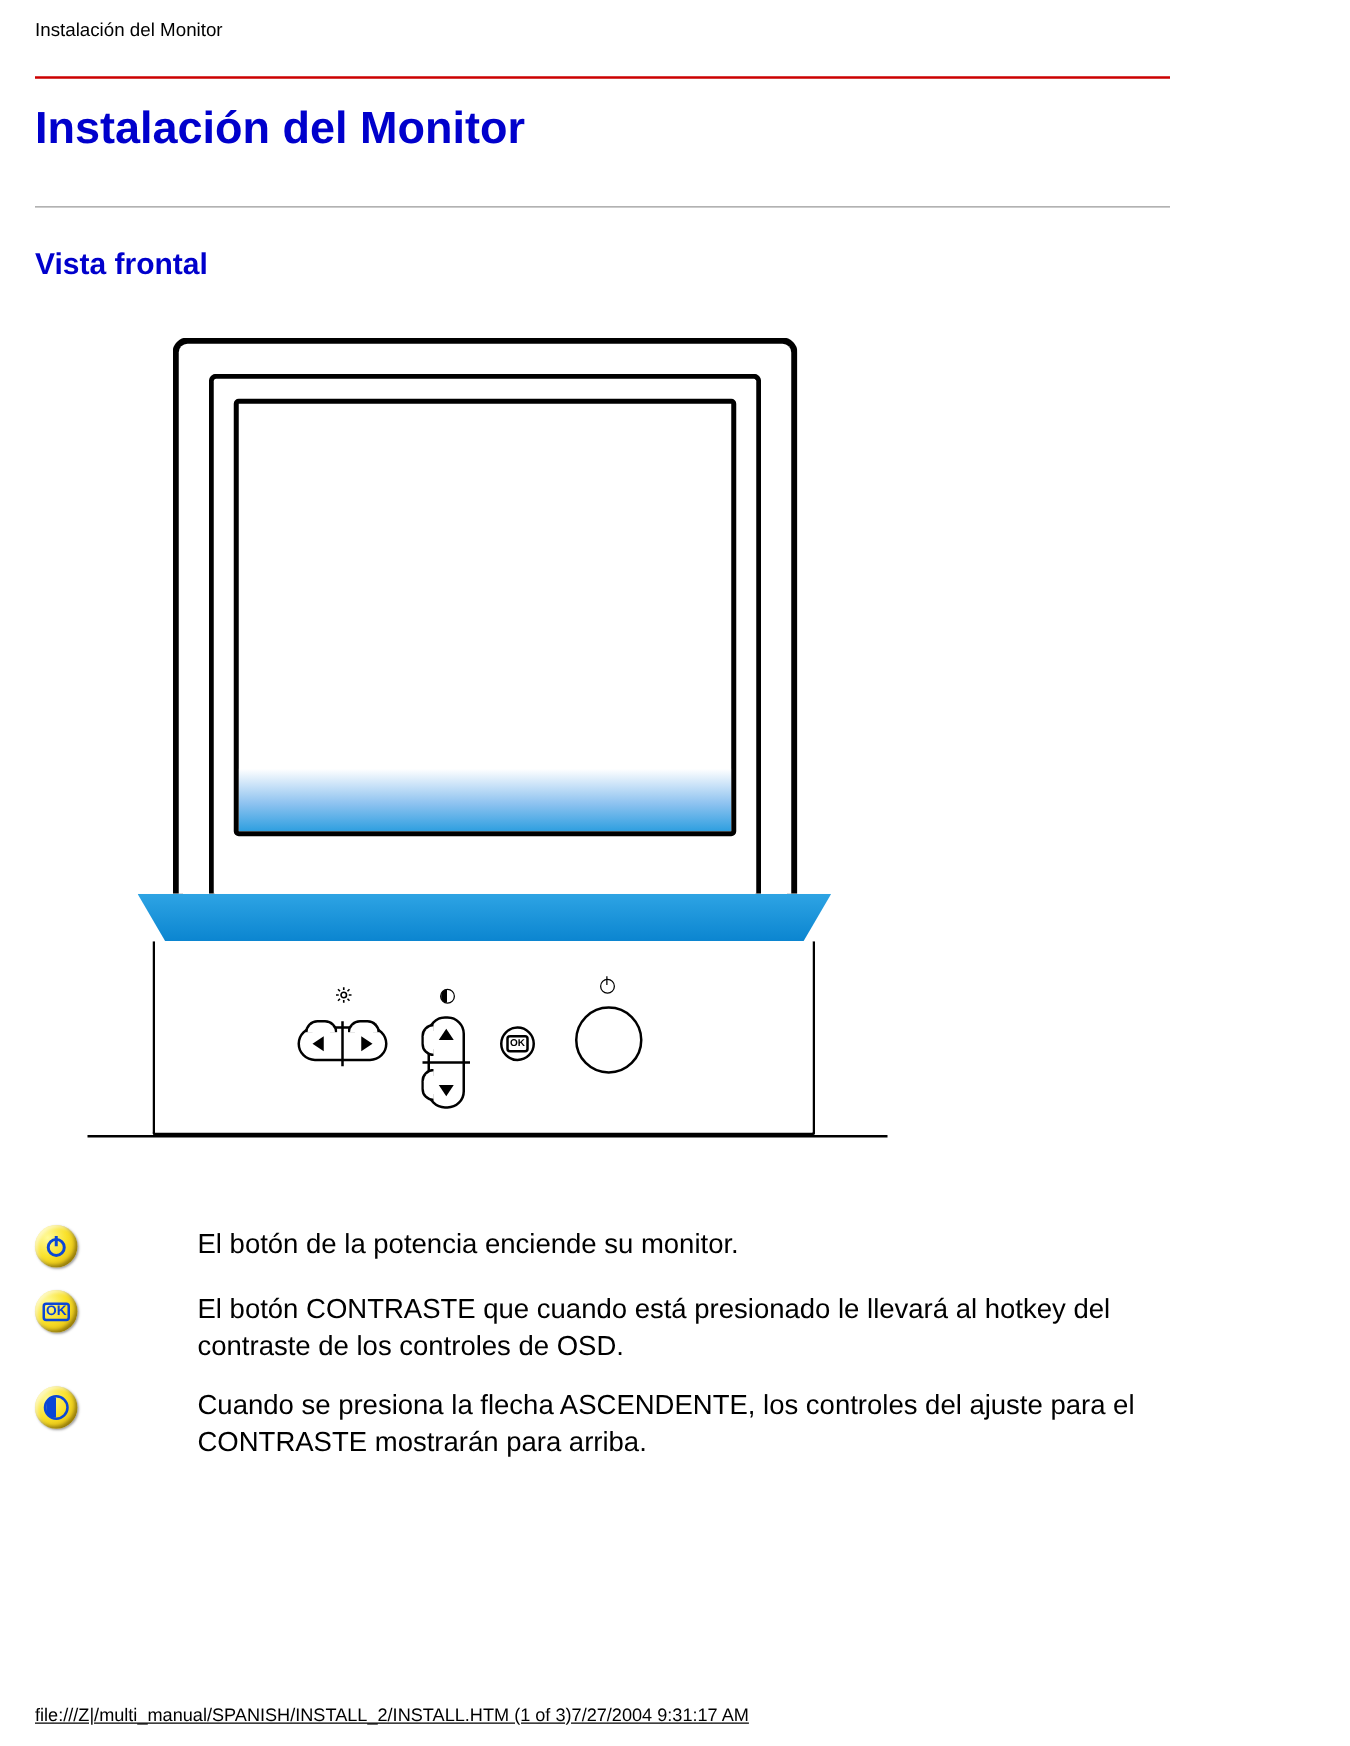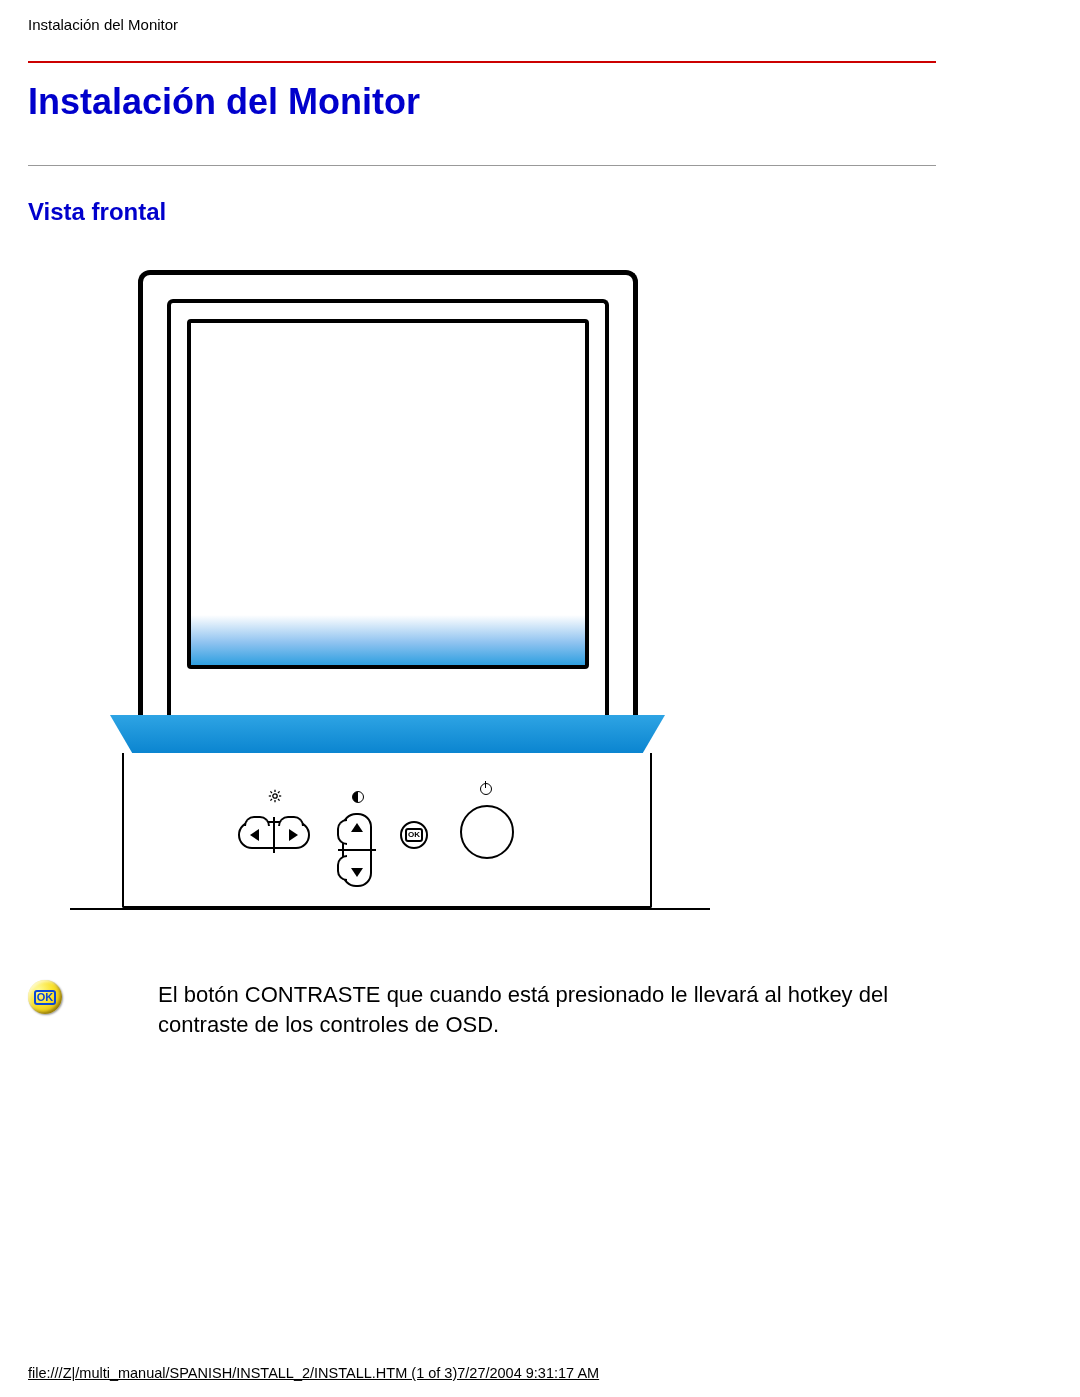--- a/index.html
+++ b/index.html
@@ -407,21 +407,40 @@
         <div class="power-btn-d"></div>
       </div>
     </div>
     <div class="baselip"></div>
   </div>
 
   <div class="legend">
     <div class="legend-row">
       <div class="icon-cell">
         <div class="yellow-btn">
+          <svg viewBox="0 0 24 24">
+              <circle cx="12" cy="13" r="7" fill="none" stroke="#0a46d6" stroke-width="2.6"></circle>
+              <line x1="12" y1="3" x2="12" y2="12" stroke="#0a46d6" stroke-width="2.6"></line>
+            </svg>
+        </div>
+      </div>
+      <div class="text-cell">El botón de la potencia enciende su monitor.</div>
+    </div>
+    <div class="legend-row">
+      <div class="icon-cell">
+        <div class="yellow-btn">
           <span class="ok-inner">OK</span>
         </div>
       </div>
       <div class="text-cell">El botón CONTRASTE que cuando está presionado le llevará al hotkey del contraste de los controles de OSD.</div>
     </div>
+    <div class="legend-row">
+      <div class="icon-cell">
+        <div class="yellow-btn">
+          <span class="contrast-inner"></span>
+        </div>
+      </div>
+      <div class="text-cell">Cuando se presiona la flecha ASCENDENTE, los controles del ajuste para el CONTRASTE mostrarán para arriba.</div>
+    </div>
   </div>
 
   <div class="footer">file:///Z|/multi_manual/SPANISH/INSTALL_2/INSTALL.HTM (1 of 3)7/27/2004 9:31:17 AM</div>
 </div>
 
 </body></html>

